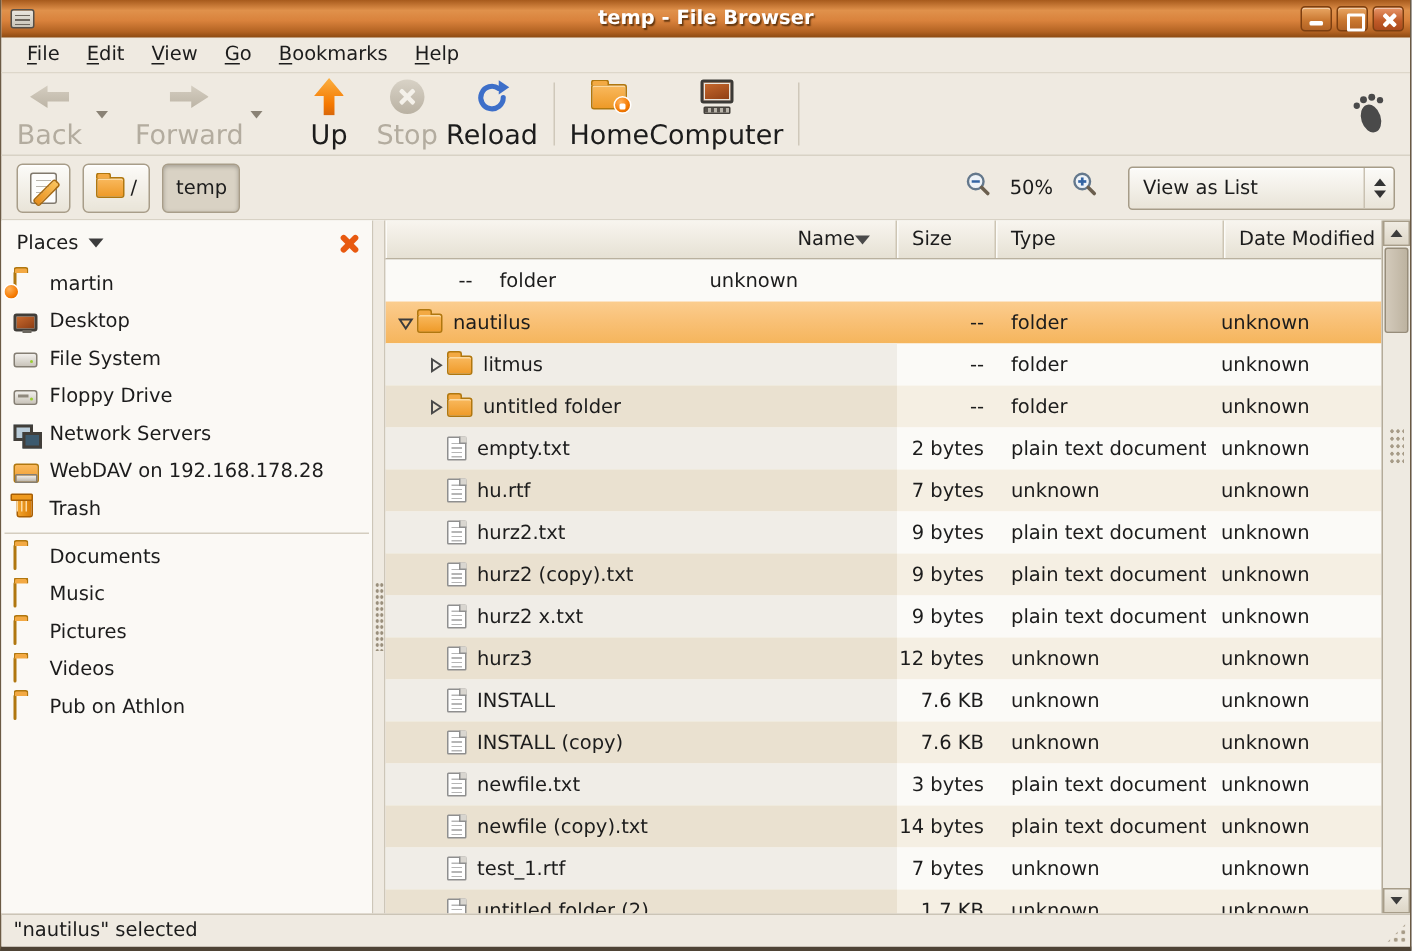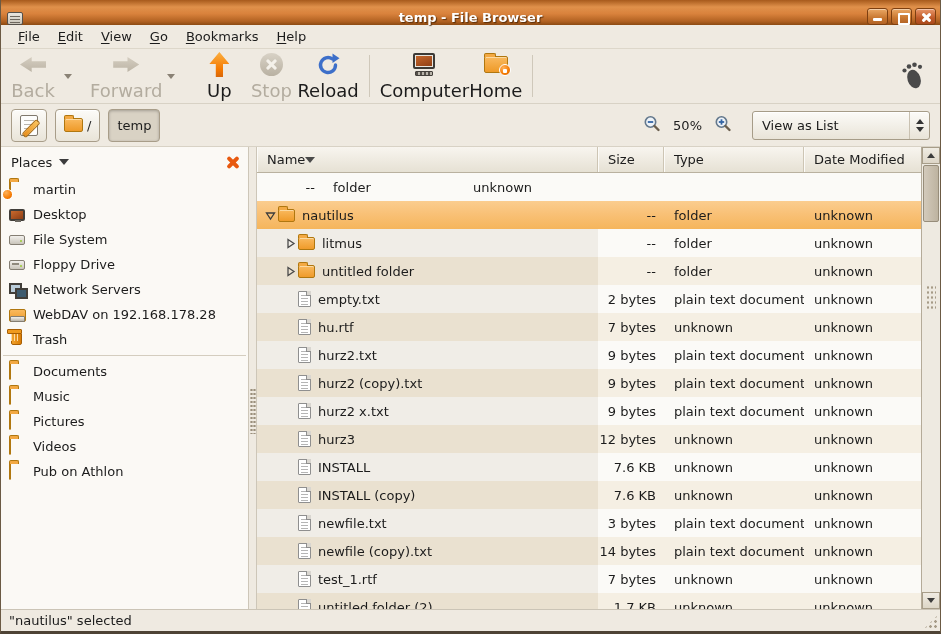--- a/index.html
+++ b/index.html
@@ -4,21 +4,21 @@
 <style>
   :root{
     --selection:#f9c177; --titlebar:#d9823c; --accent:#f57900; --chrome:#efeae1;
   }
   *{box-sizing:border-box;margin:0;padding:0}
   html,body{width:941px;height:634px;overflow:hidden}
   body{font-family:"DejaVu Sans","Liberation Sans",sans-serif;font-size:13px;color:#1c1c1c;background:#555}
   .window{width:941px;height:634px;display:flex;flex-direction:column;background:var(--chrome);
           border-left:1px solid #6b5a44;border-right:1px solid #6b5a44;border-bottom:3px solid #4e4335}
   
-  .titlebar{height:25px;flex:0 0 25px;display:flex;align-items:flex-end;padding:0 4px;position:relative;
+  .titlebar{height:25px;flex:0 0 25px;display:flex;align-items:center;padding:0 4px;position:relative;
     background:linear-gradient(180deg,#a75a1c 0%,#e0914b 28%,var(--titlebar) 55%,#b26222 85%,#8c4a12 100%)}
   .win-icon{width:16px;height:13px;margin-left:2px;background:linear-gradient(#e9e6df,#c9c4b8);border:1px solid #55504a;border-radius:2px;position:relative}
   .win-icon::before{content:"";position:absolute;left:2px;right:2px;top:3px;height:7px;
     background:repeating-linear-gradient(180deg,#6d675e 0 1px,transparent 1px 3px)}
   .title{position:absolute;left:0;right:0;text-align:center;color:#fff;font-weight:bold;font-size:13px;
     text-shadow:1px 1px 1px rgba(60,30,0,.75)}
   .win-buttons{margin-left:auto;display:flex;gap:3px;z-index:2}
   .wbtn{width:21px;height:17px;border:1px solid #7d3f10;border-radius:3px;position:relative;
     background:linear-gradient(#eaa865,#c8762f 60%,#b26325);box-shadow:inset 0 1px 0 rgba(255,255,255,.45)}
   .wbtn.close{background:linear-gradient(#e9976a,#c05a28 60%,#aa4a1c)}
@@ -111,22 +111,22 @@
   .i-trash::before{content:"";position:absolute;left:-2px;top:-3px;width:13px;height:3px;background:#ef9a1e;border:1px solid #a85f04;border-radius:1px}
   .i-trash::after{content:"";position:absolute;left:2px;top:2px;width:1px;height:7px;background:#fcd9a0;box-shadow:3px 0 0 #fcd9a0,6px 0 0 #fcd9a0}
   
   .pane-handle{width:8px;flex:0 0 8px;background:var(--chrome);border-right:1px solid #cdc6b8;display:flex;align-items:center;justify-content:center}
   .pane-grip{width:6px;height:46px;margin-top:66px;background:radial-gradient(circle,#9a8f7c 1px,transparent 1.3px);background-size:3px 4px}
   
   .content{flex:1;display:flex;min-width:0}
   .listcol{flex:1;display:flex;flex-direction:column;min-width:0}
   .lheader{height:26px;flex:0 0 26px;display:flex;background:linear-gradient(#f8f5ef,#e6e1d4);border-bottom:1px solid #b9b19f}
   .hcell{display:flex;align-items:center;padding-left:10px;border-right:1px solid #cdc5b4;box-shadow:inset 1px 0 0 #fcfbf8;font-size:13px}
-  .h-name{width:341px;justify-content:flex-start;padding-right:1px}
-  .h-size{width:66px}.h-type{width:140px}.h-date{flex:1;border-right:none}
+  .h-name{width:341px;justify-content:flex-end;padding-right:17px}
+  .h-size{width:66px}.h-type{width:152px}.h-date{flex:1;border-right:none}
   .sort-tri{width:0;height:0;border-left:5px solid transparent;border-right:5px solid transparent;border-top:6px solid #4a4a4a}
   .rows{flex:1;overflow:hidden}
   .row{display:flex;height:28px}
   .cell{display:flex;align-items:center;overflow:hidden;white-space:nowrap}
   .c-name{width:341px}
   .c-size{width:66px;justify-content:flex-end;padding-right:8px}
   .c-type{width:140px;padding-left:10px}
   .c-date{flex:1;padding-left:10px}
   .r-light{background:#fbfaf7}.r-light .c-name{background:#f0ede7}
   .r-tan{background:#f5efe3}.r-tan .c-name{background:#eae1d0}
@@ -218,34 +218,34 @@
         <svg width="24" height="24" viewBox="0 0 24 24">
             <path d="M19.5 12a7.5 7.5 0 1 1-3.2-6.1" fill="none" stroke="#3d6fc9" stroke-width="3.4" stroke-linecap="round"></path>
             <polygon points="16.5,0.5 16.5,10 23.5,5.2" fill="#3d6fc9"></polygon>
           </svg>
       </span>
       <span class="tlabel">Reload</span>
     </div>
     <div class="tsep"></div>
     <div class="tbtn">
       <span class="ticon">
+          <span class="bigfold">
+            <span class="emblem-home"></span>
+          </span>
+        </span>
+      <span class="tlabel">Home</span>
+    </div>
+    <div class="tbtn">
+      <span class="ticon">
           <span class="comp-ic">
             <span class="scr"></span>
             <span class="kbd"></span>
           </span>
         </span>
       <span class="tlabel">Computer</span>
-    </div>
-    <div class="tbtn">
-      <span class="ticon">
-          <span class="bigfold">
-            <span class="emblem-home"></span>
-          </span>
-        </span>
-      <span class="tlabel">Home</span>
     </div>
     <div class="tsep"></div>
     <div class="spacer"></div>
     <div class="foot">
       <svg width="26" height="30" viewBox="0 0 26 30">
           <g fill="#4a4a4a">
             <ellipse cx="14" cy="18" rx="6.5" ry="9.5" transform="rotate(-18 14 18)"></ellipse>
             <circle cx="4.5" cy="9.5" r="2.1"></circle>
             <circle cx="9" cy="5.5" r="2.3"></circle>
             <circle cx="14.5" cy="3.8" r="2.3"></circle>

